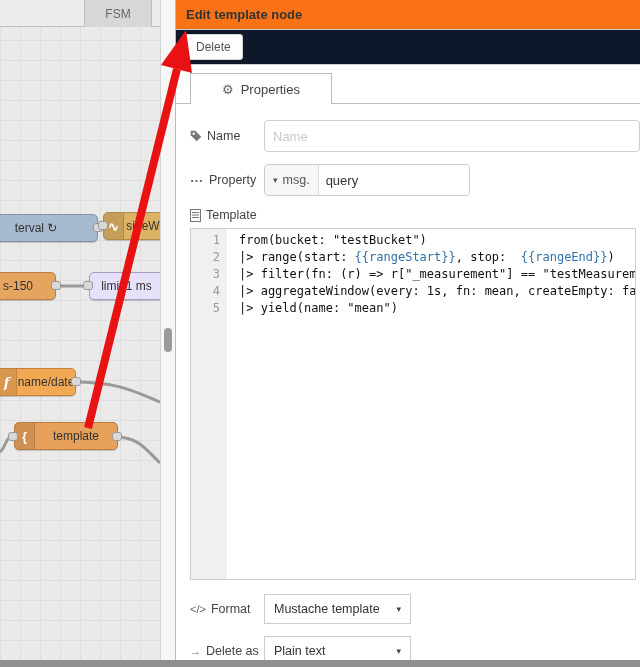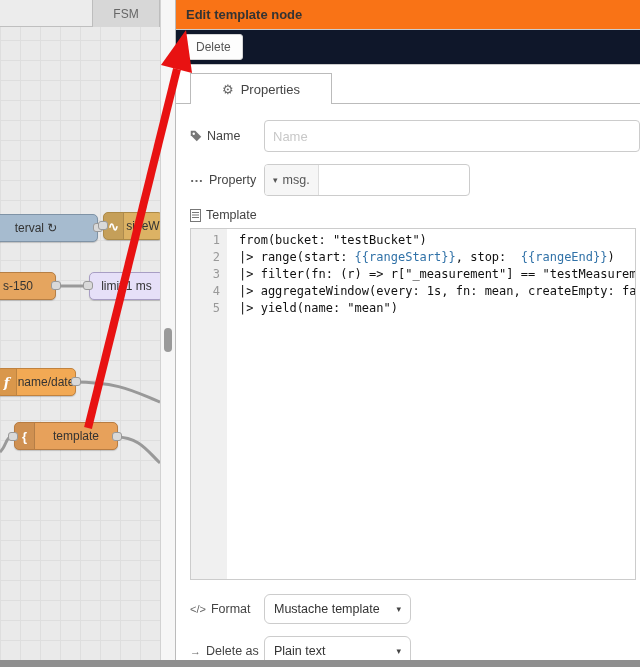--- a/index.html
+++ b/index.html
@@ -28,21 +28,21 @@
   .n1{left:103px;top:212px;width:60px}
   .n2{left:-20px;top:272px;width:76px}
   .n3{left:89px;top:272px;width:75px}
   .n4{left:-4px;top:368px;width:80px}
   .n5{left:14px;top:422px;width:104px}
   .port { position:absolute; width:10px; height:9px; background:#d9d9d9; border:1px solid #999;
           border-radius:3px; }
 
   .tabbar { position:absolute; left:0; top:0; width:160px; height:27px; background:#ececec;
             border-bottom:1px solid #bfbfbf; }
-  .flow-tab { position:absolute; left:92px; top:0; width:68px; height:27px; background:#d7d7d7;
+  .flow-tab { position:absolute; left:84px; top:0; width:68px; height:27px; background:#d7d7d7;
               border-left:1px solid #bdbdbd; border-right:1px solid #bdbdbd; color:#666;
               font-size:12px; display:flex; align-items:center; justify-content:center; }
 
   .vscroll { position:absolute; left:160px; top:0; width:15px; height:660px; background:#f6f6f6;
              border-left:1px solid #d2d2d2; }
   .vscroll .thumb { position:absolute; left:3px; top:328px; width:8px; height:24px;
                     background:#9a9a9a; border-radius:4px; }
 
   
   .tray { position:absolute; left:175px; top:0; width:465px; height:660px; background:#fff;
@@ -82,21 +82,21 @@
   .tmpl-label { margin-bottom:6px; }
   .editor { margin-right:4px; height:352px; border:1px solid #ccc; display:flex;
             font-family:"DejaVu Sans Mono",monospace; font-size:12px; line-height:17px;
             background:#fff; overflow:hidden; }
   .gutter { width:36px; background:#f0f0f0; color:#999; text-align:right;
             padding:3px 7px 0 0; flex-shrink:0; }
   .codecol { flex:1; padding:3px 0 0 12px; overflow:hidden; white-space:pre; color:#111; }
   .tok { color:var(--tok, #3172a8); }
 
   .after-editor { margin-top:14px; }
-  .select-box { width:147px; height:30px; border:1px solid #ccc; border-radius:6px; display:flex;
+  .select-box { width:147px; height:30px; border:1px solid #ccc; border-radius:0; display:flex;
                 align-items:center; justify-content:space-between; padding:0 9px;
                 font-size:12.5px; color:#333; background:#fff; cursor:pointer; }
   .select-box .caret { font-size:9px; color:#444; }
 
   .bottom-bar { position:absolute; left:0; bottom:0; width:640px; height:7px; background:#8f8f8f; }
 
   .arrow-overlay { position:absolute; left:0; top:0; z-index:50; pointer-events:none; }
 </style>
 </head>
 <body>
@@ -184,20 +184,21 @@
       <div class="frow">
         <span class="flabel">
           <span class="licon bolddots">⋯</span>
           <span>Property</span>
         </span>
         <div class="typed">
           <span class="typed-btn">
             <span class="caret">▾</span>
             <span>msg.</span>
           </span>
+          <input class="typed-input" type="text" value="query" style="">
         </div>
       </div>
 
       <div class="frow tmpl-label">
         <span class="flabel">
           <span class="licon">
             <svg width="11" height="13" viewBox="0 0 11 13">
               <rect x="0.5" y="0.5" width="10" height="12" fill="#fff" stroke="#777"></rect>
               <line x1="2" y1="3.5" x2="9" y2="3.5" stroke="#777"></line>
               <line x1="2" y1="6" x2="9" y2="6" stroke="#777"></line>

